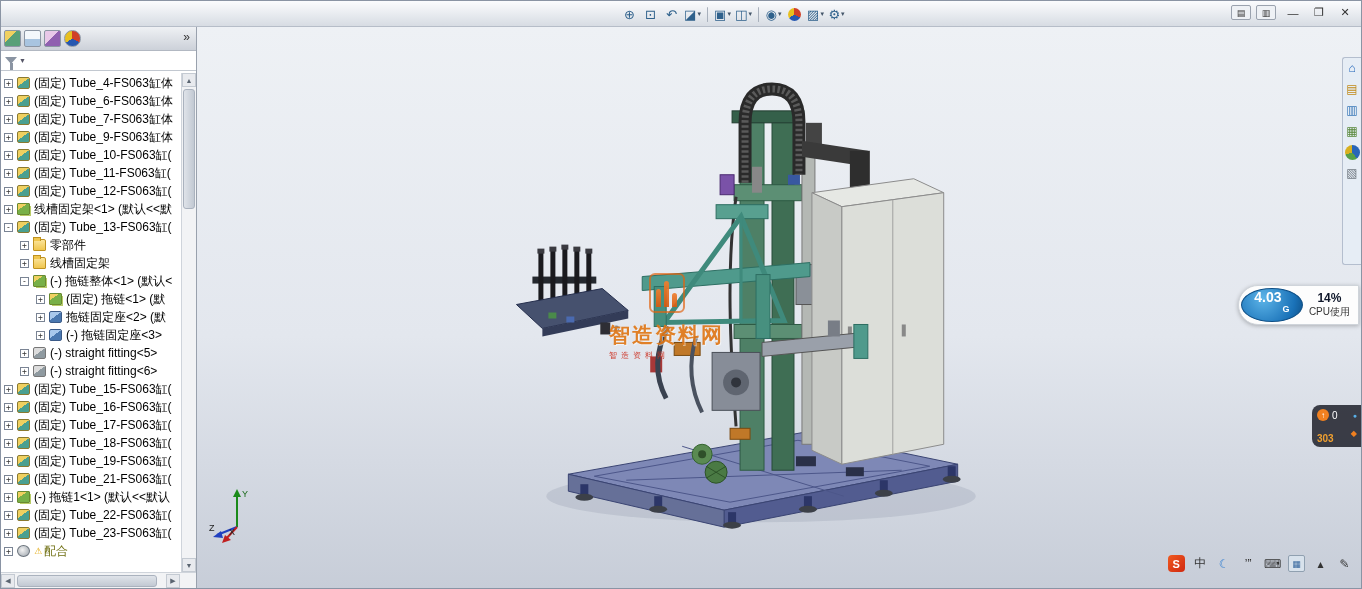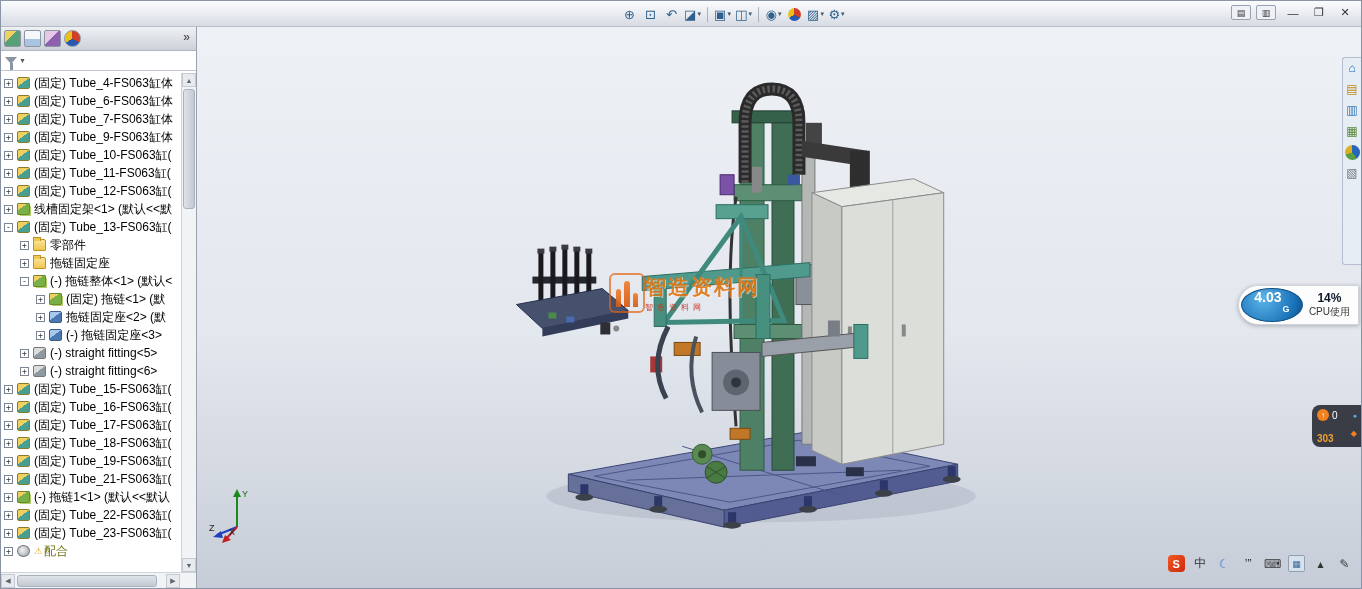--- a/index.html
+++ b/index.html
@@ -105,21 +105,21 @@
   .hscroll .thumb { position:absolute; left:16px; top:2px; width:140px; height:12px;
     background:linear-gradient(#dfe3e9,#c2c9d3); border:1px solid #aab2be; border-radius:3px; }
 
   
   .viewport { position:absolute; left:196px; top:26px; right:0; bottom:0;
     background:linear-gradient(#eef1f5 0%,#e3e7ee 55%,#c7cdd8 100%); overflow:hidden; }
   .machine-svg { position:absolute; inset:0; }
 
   
   .watermark { position:absolute; left:412px; top:246px; display:flex; align-items:center;
-    opacity:.92; pointer-events:none; }
+    gap:8px; opacity:.92; pointer-events:none;flex-direction:column; }
   .wm-logo { width:36px; height:40px; border:2px solid rgba(224,100,18,.75); border-radius:6px;
     display:flex; align-items:flex-end; justify-content:center; gap:3px; padding:4px 5px; }
   .wm-bar { width:6px; background:linear-gradient(#f08030,#d85a10); border-radius:3px 3px 0 0; }
   .wm-bar.b1 { height:18px; } .wm-bar.b2 { height:26px; } .wm-bar.b3 { height:14px; }
   .wm-text .wm-title { font-size:21px; font-weight:bold; color:#e07818;
     text-shadow:1px 1px 0 rgba(255,255,255,.6); letter-spacing:2px; }
   .wm-text .wm-sub { font-size:8px; color:#cc3020; letter-spacing:4px; margin-top:1px; }
 
   
   .triad { position:absolute; left:12px; top:456px; width:50px; height:60px; }
@@ -317,21 +317,21 @@
       <div class="trow" data-name="tree-item" data-icon="folder" data-indent="1">
         <span class="exp" data-name="tree-expander">+</span>
         <span class="ticon" data-name="tree-item-icon"></span>
 
         <span class="tlabel">零部件</span>
       </div>
       <div class="trow" data-name="tree-item" data-icon="folder" data-indent="1">
         <span class="exp" data-name="tree-expander">+</span>
         <span class="ticon" data-name="tree-item-icon"></span>
 
-        <span class="tlabel">拖链固定座</span>
+        <span class="tlabel">线槽固定架</span>
       </div>
       <div class="trow" data-name="tree-item" data-icon="asm" data-indent="1">
         <span class="exp" data-name="tree-expander">-</span>
         <span class="ticon" data-name="tree-item-icon"></span>
 
         <span class="tlabel">(-) 拖链整体&lt;1&gt; (默认&lt;</span>
       </div>
       <div class="trow" data-name="tree-item" data-icon="asm" data-indent="2">
         <span class="exp" data-name="tree-expander">+</span>
         <span class="ticon" data-name="tree-item-icon"></span>

